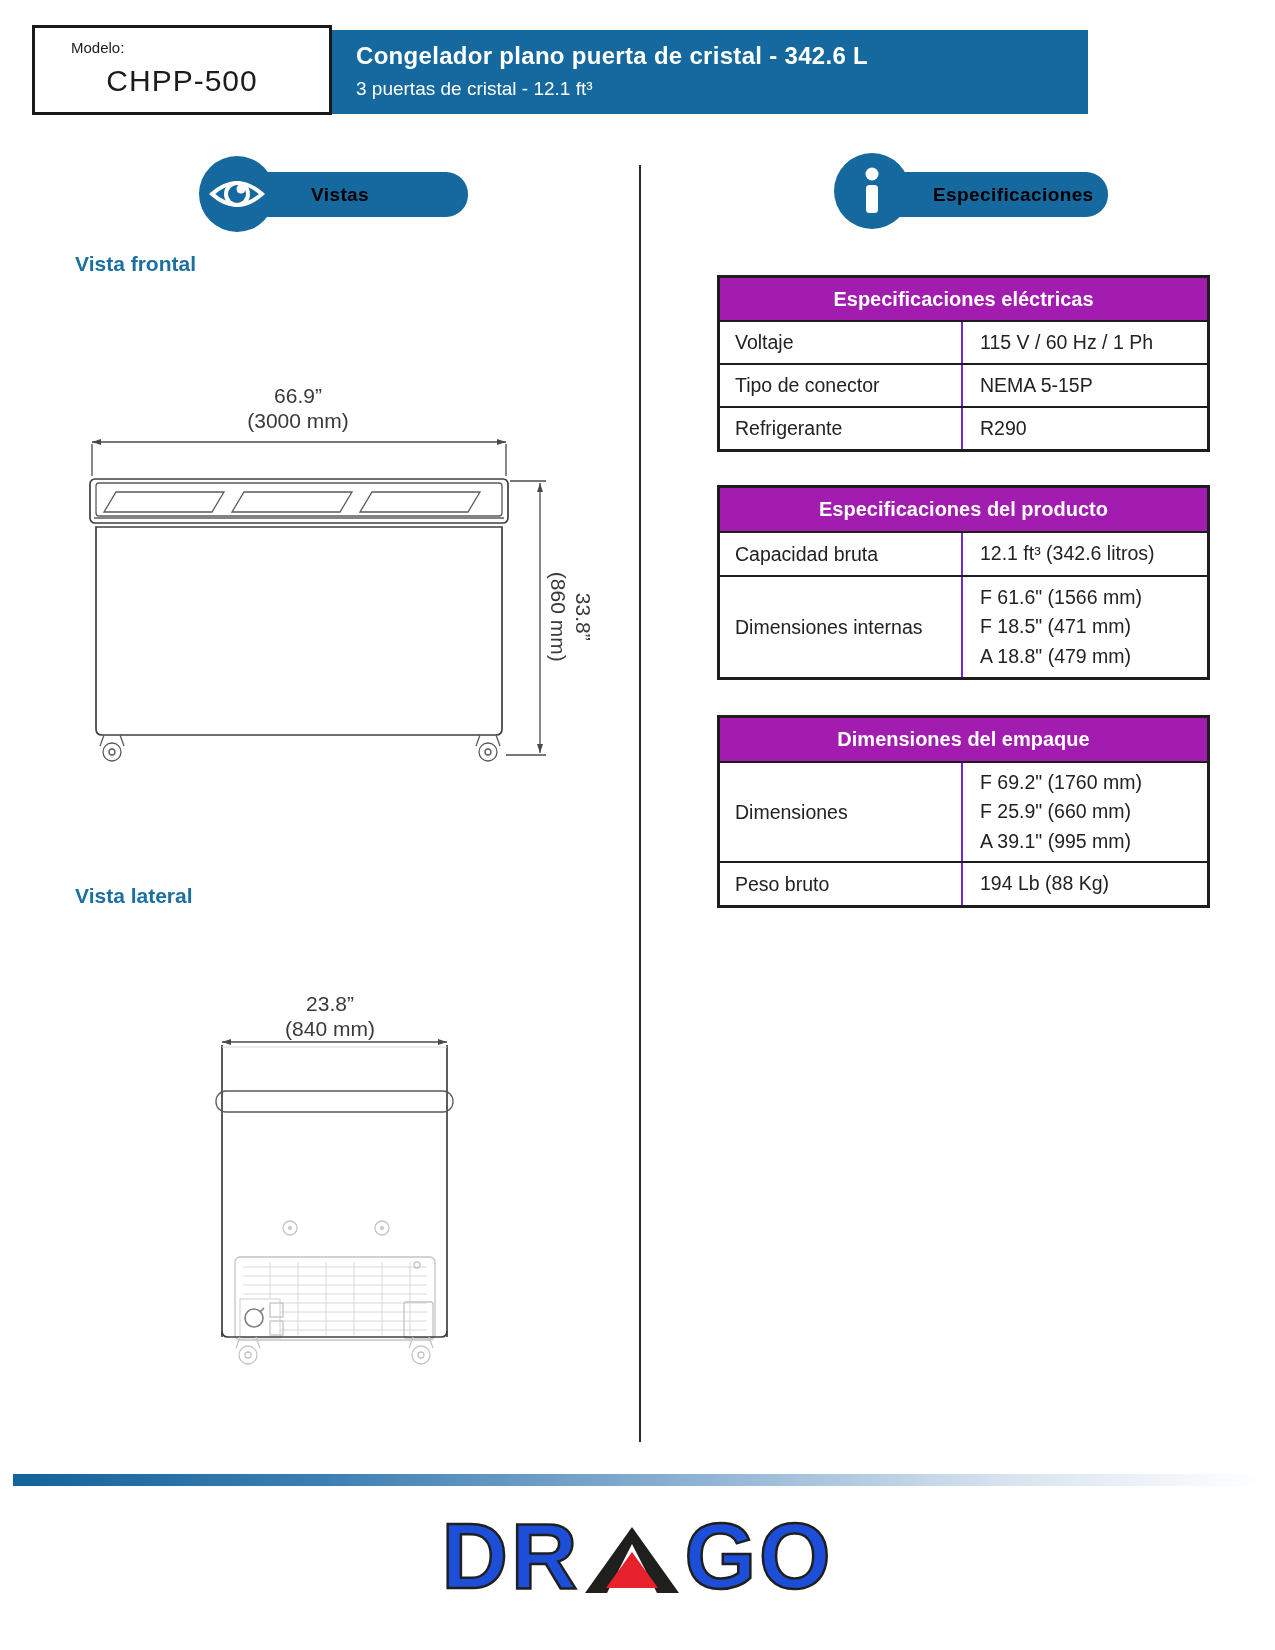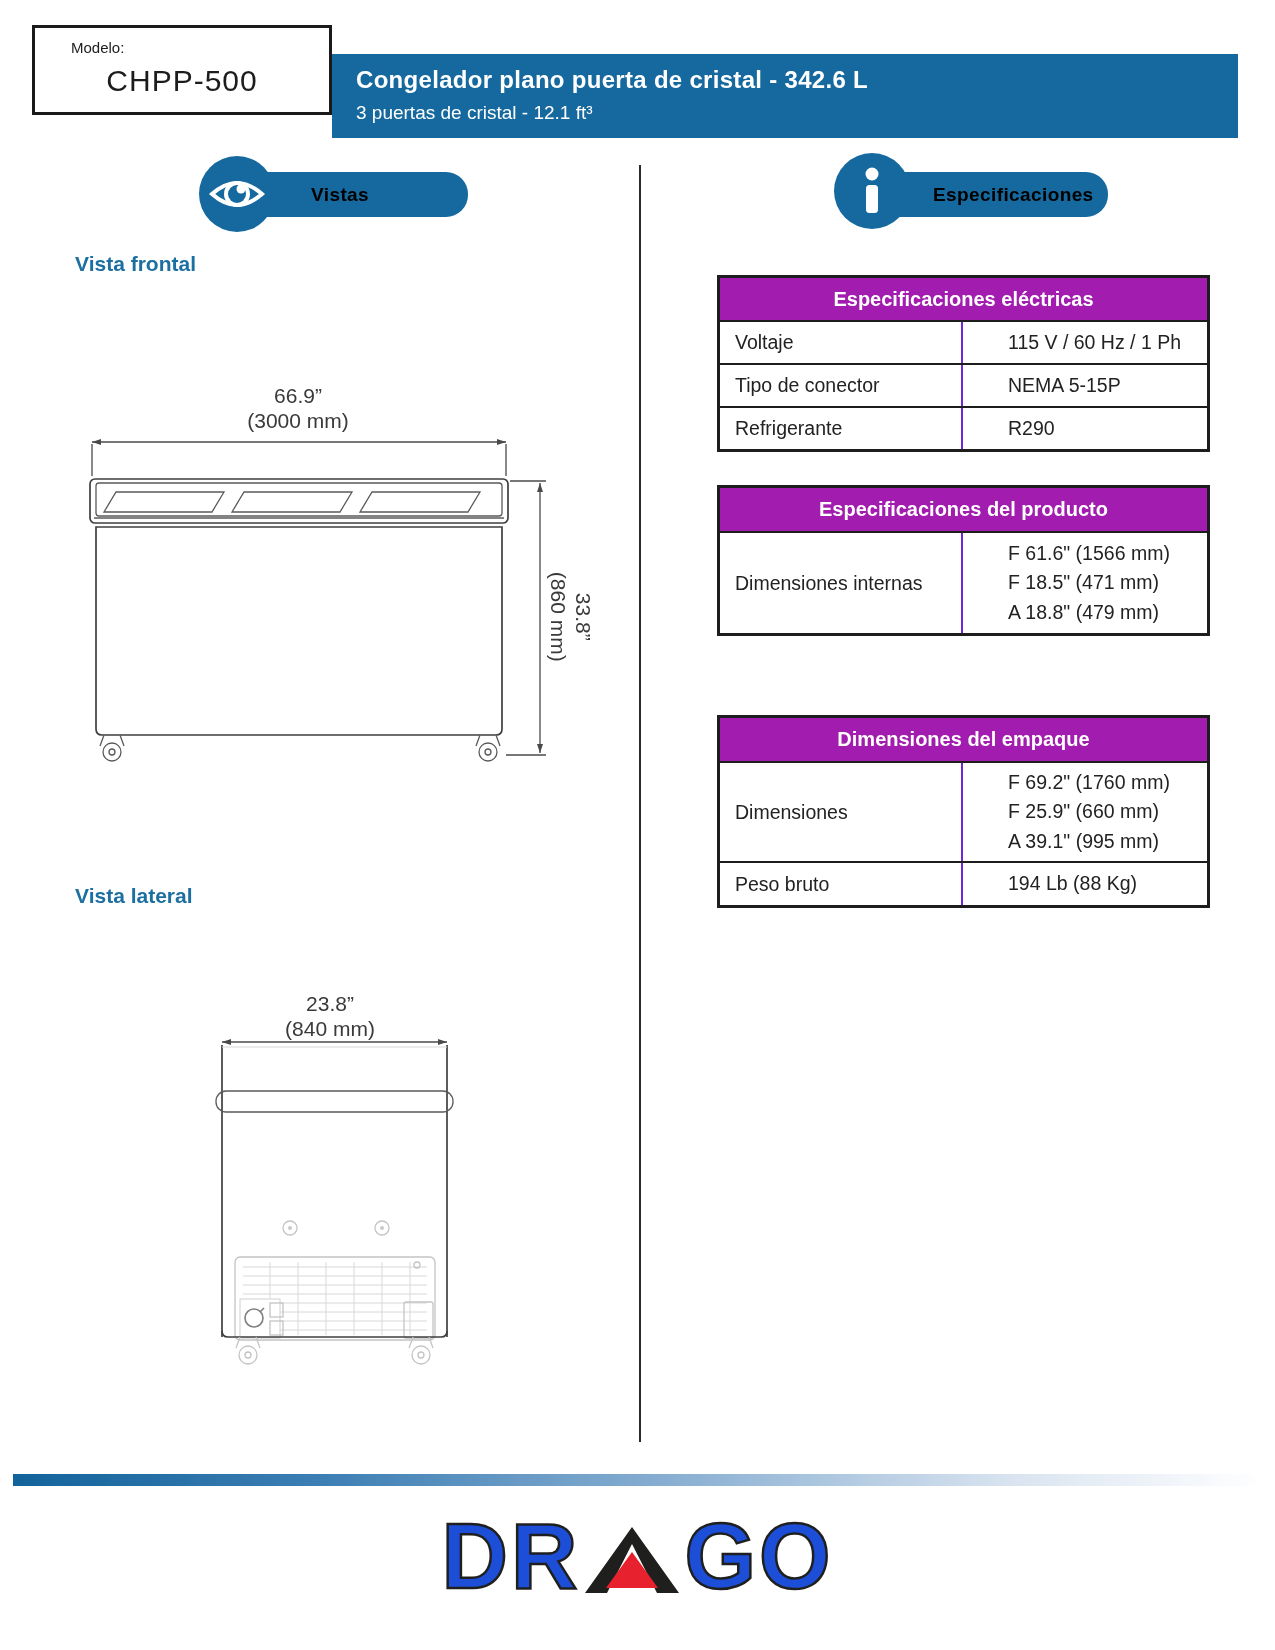--- a/index.html
+++ b/index.html
@@ -6,22 +6,22 @@
   html,body { background:#ffffff; }
   body { font-family:"Liberation Sans", sans-serif; color:#242424; }
   .page { position:relative; width:1275px; height:1650px; background:#fff; overflow:hidden;border-radius:27px; }
 
   
   .model-box { position:absolute; left:32px; top:25px; width:300px; height:90px;
     background:#fff; border:3px solid #1a1a1a; z-index:2; }
   .model-label { position:absolute; left:36px; top:11px; font-size:15px; color:#1c1c1c; }
   .model-value { position:absolute; left:0; right:0; top:36px; text-align:center;
     font-size:30px; letter-spacing:1px; color:#1c1c1c; }
-  .title-bar { position:absolute; left:332px; top:30px; width:906px; height:84px;
-    background:#15699e; color:#fff; padding:12px 0 0 24px;margin-top:24px; }
+  .title-bar { position:absolute; left:332px; top:30px; width:756px; height:84px;
+    background:#15699e; color:#fff; padding:12px 0 0 24px; }
   .title-bar .title { font-size:24px; font-weight:bold; letter-spacing:.3px; }
   .title-bar .subtitle { font-size:19px; font-weight:500; margin-top:8px; }
 
   
   .divider-v { position:absolute; left:639px; top:165px; width:2px; height:1277px; background:#2a2a2a; }
 
   
   .pill-bar { position:absolute; height:45px; background:#15699e; border-radius:22px; }
   .pill-circle { position:absolute; width:76px; height:76px; border-radius:50%; background:#15699e; }
   .pill-text { color:#000000; font-size:19px; font-weight:600; letter-spacing:.4px; line-height:45px;margin-left:11px; }
@@ -39,21 +39,21 @@
   .drawing { position:absolute; }
   .drawing svg { display:block; }
 
   
   .spec-table { position:absolute; left:717px; width:493px; border:3px solid #1d1d1d; background:#fff; }
   .spec-head { background:#a21caf; color:#fff; font-weight:bold; font-size:20px;
     text-align:center; display:flex; align-items:center; justify-content:center; }
   .spec-row { display:flex; border-top:2px solid #1d1d1d; }
   .cell { display:flex; align-items:center; font-size:19.5px; color:#222; }
   .cell.lab { width:243px; border-right:2px solid #6d28d9; padding-left:15px; line-height:1.35; }
-  .cell.val { flex:1; padding-left:1px; line-height:1.5;margin-left:44px; }
+  .cell.val { flex:1; padding-left:17px; line-height:1.5; }
   .pre { white-space:pre-line; }
 
   
   .grad-bar { position:absolute; left:13px; top:1474px; width:1250px; height:12px;
     background:linear-gradient(to right,#12639b 0%,#3d7fb4 25%,#8fb3d4 55%,#d9e4f0 80%,#ffffff 100%); }
   .logo { position:absolute; left:0; right:0; top:1520px; height:72px;
     display:flex; align-items:center; justify-content:center; }
   .logo-text { font-size:92px; font-weight:bold; line-height:72px; color:#1d4ed8;
     letter-spacing:3px; -webkit-text-stroke:2.5px #1f1f1e; }
   .logo-a { display:block; margin:8px 5px 0 5px; }
@@ -221,20 +221,24 @@
       <div class="cell val">NEMA 5-15P</div>
     </div>
     <div class="spec-row" style="height:43px;">
       <div class="cell lab">Refrigerante</div>
       <div class="cell val">R290</div>
     </div>
   </div>
 
   <div class="spec-table" style="top:485px;">
     <div class="spec-head" style="height:43px;">Especificaciones del producto</div>
+    <div class="spec-row" style="height:44px;">
+      <div class="cell lab">Capacidad bruta</div>
+      <div class="cell val">12.1 ft³ (342.6 litros)</div>
+    </div>
     <div class="spec-row" style="height:102px;">
       <div class="cell lab">Dimensiones internas</div>
       <div class="cell val pre">F 61.6" (1566 mm)
 F 18.5" (471 mm)
 A 18.8" (479 mm)</div>
     </div>
   </div>
 
   <div class="spec-table" style="top:715px;">
     <div class="spec-head" style="height:43px;">Dimensiones del empaque</div>

